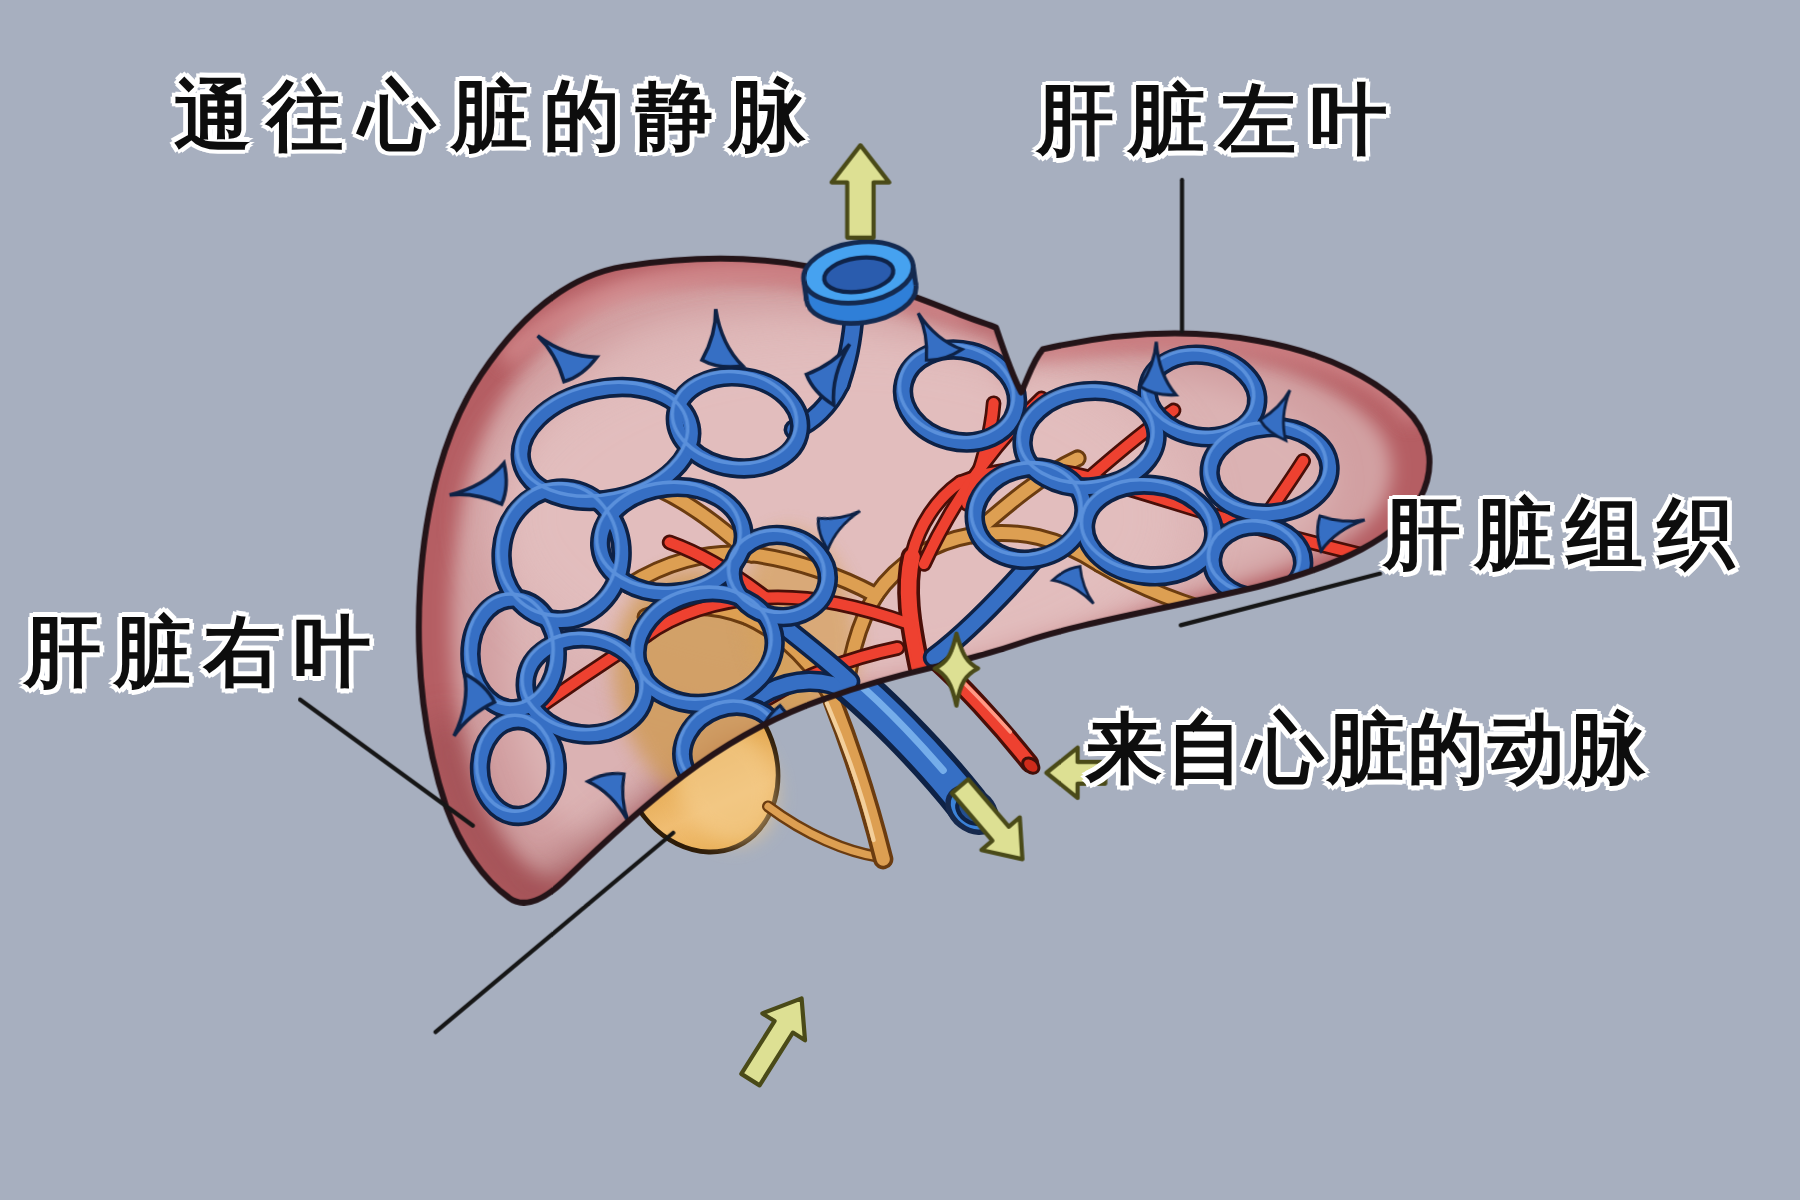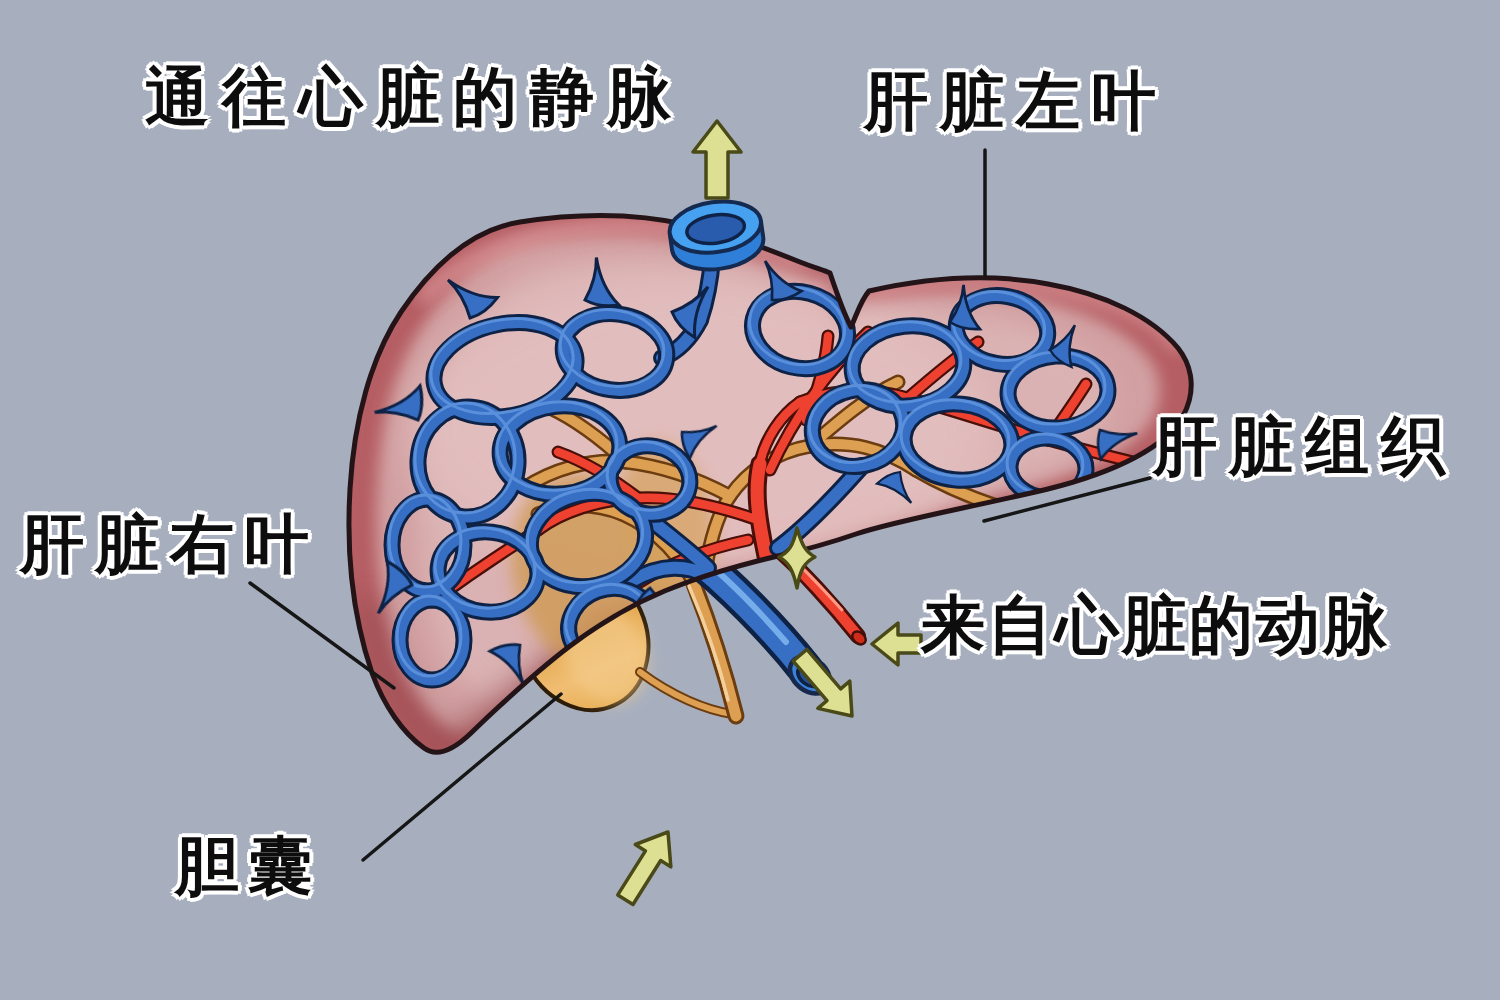--- a/index.html
+++ b/index.html
@@ -250,16 +250,15 @@
     <path class="leader" d="M 985,150 L 985,276"></path>
     <path class="leader" d="M 1150,478 L 984,521"></path>
     <path class="leader" d="M 250,583 L 394,688"></path>
     <path class="leader" d="M 363,860 L 561,694"></path>
   </g>
 </svg>
 
   <div class="label" style="left:145px;top:68px;letter-spacing:13px;">通往心脏的静脉</div>
   <div class="label" style="left:864px;top:72px;letter-spacing:12px;">肝脏左叶</div>
   <div class="label" style="left:1153px;top:417px;letter-spacing:12px;">肝脏组织</div>
-  <div class="label" style="left:905px;top:596px;letter-spacing:3px;margin-left:16px;">来自心脏的动脉</div>
+  <div class="label" style="left:905px;top:596px;letter-spacing:3px;">来自心脏的动脉</div>
   <div class="label" style="left:20px;top:515px;letter-spacing:11px;">肝脏右叶</div>
-  <div class="label" style="left:175px;top:837px;letter-spacing:9px;">胆囊</div>
 </div>
 
 </body></html>

